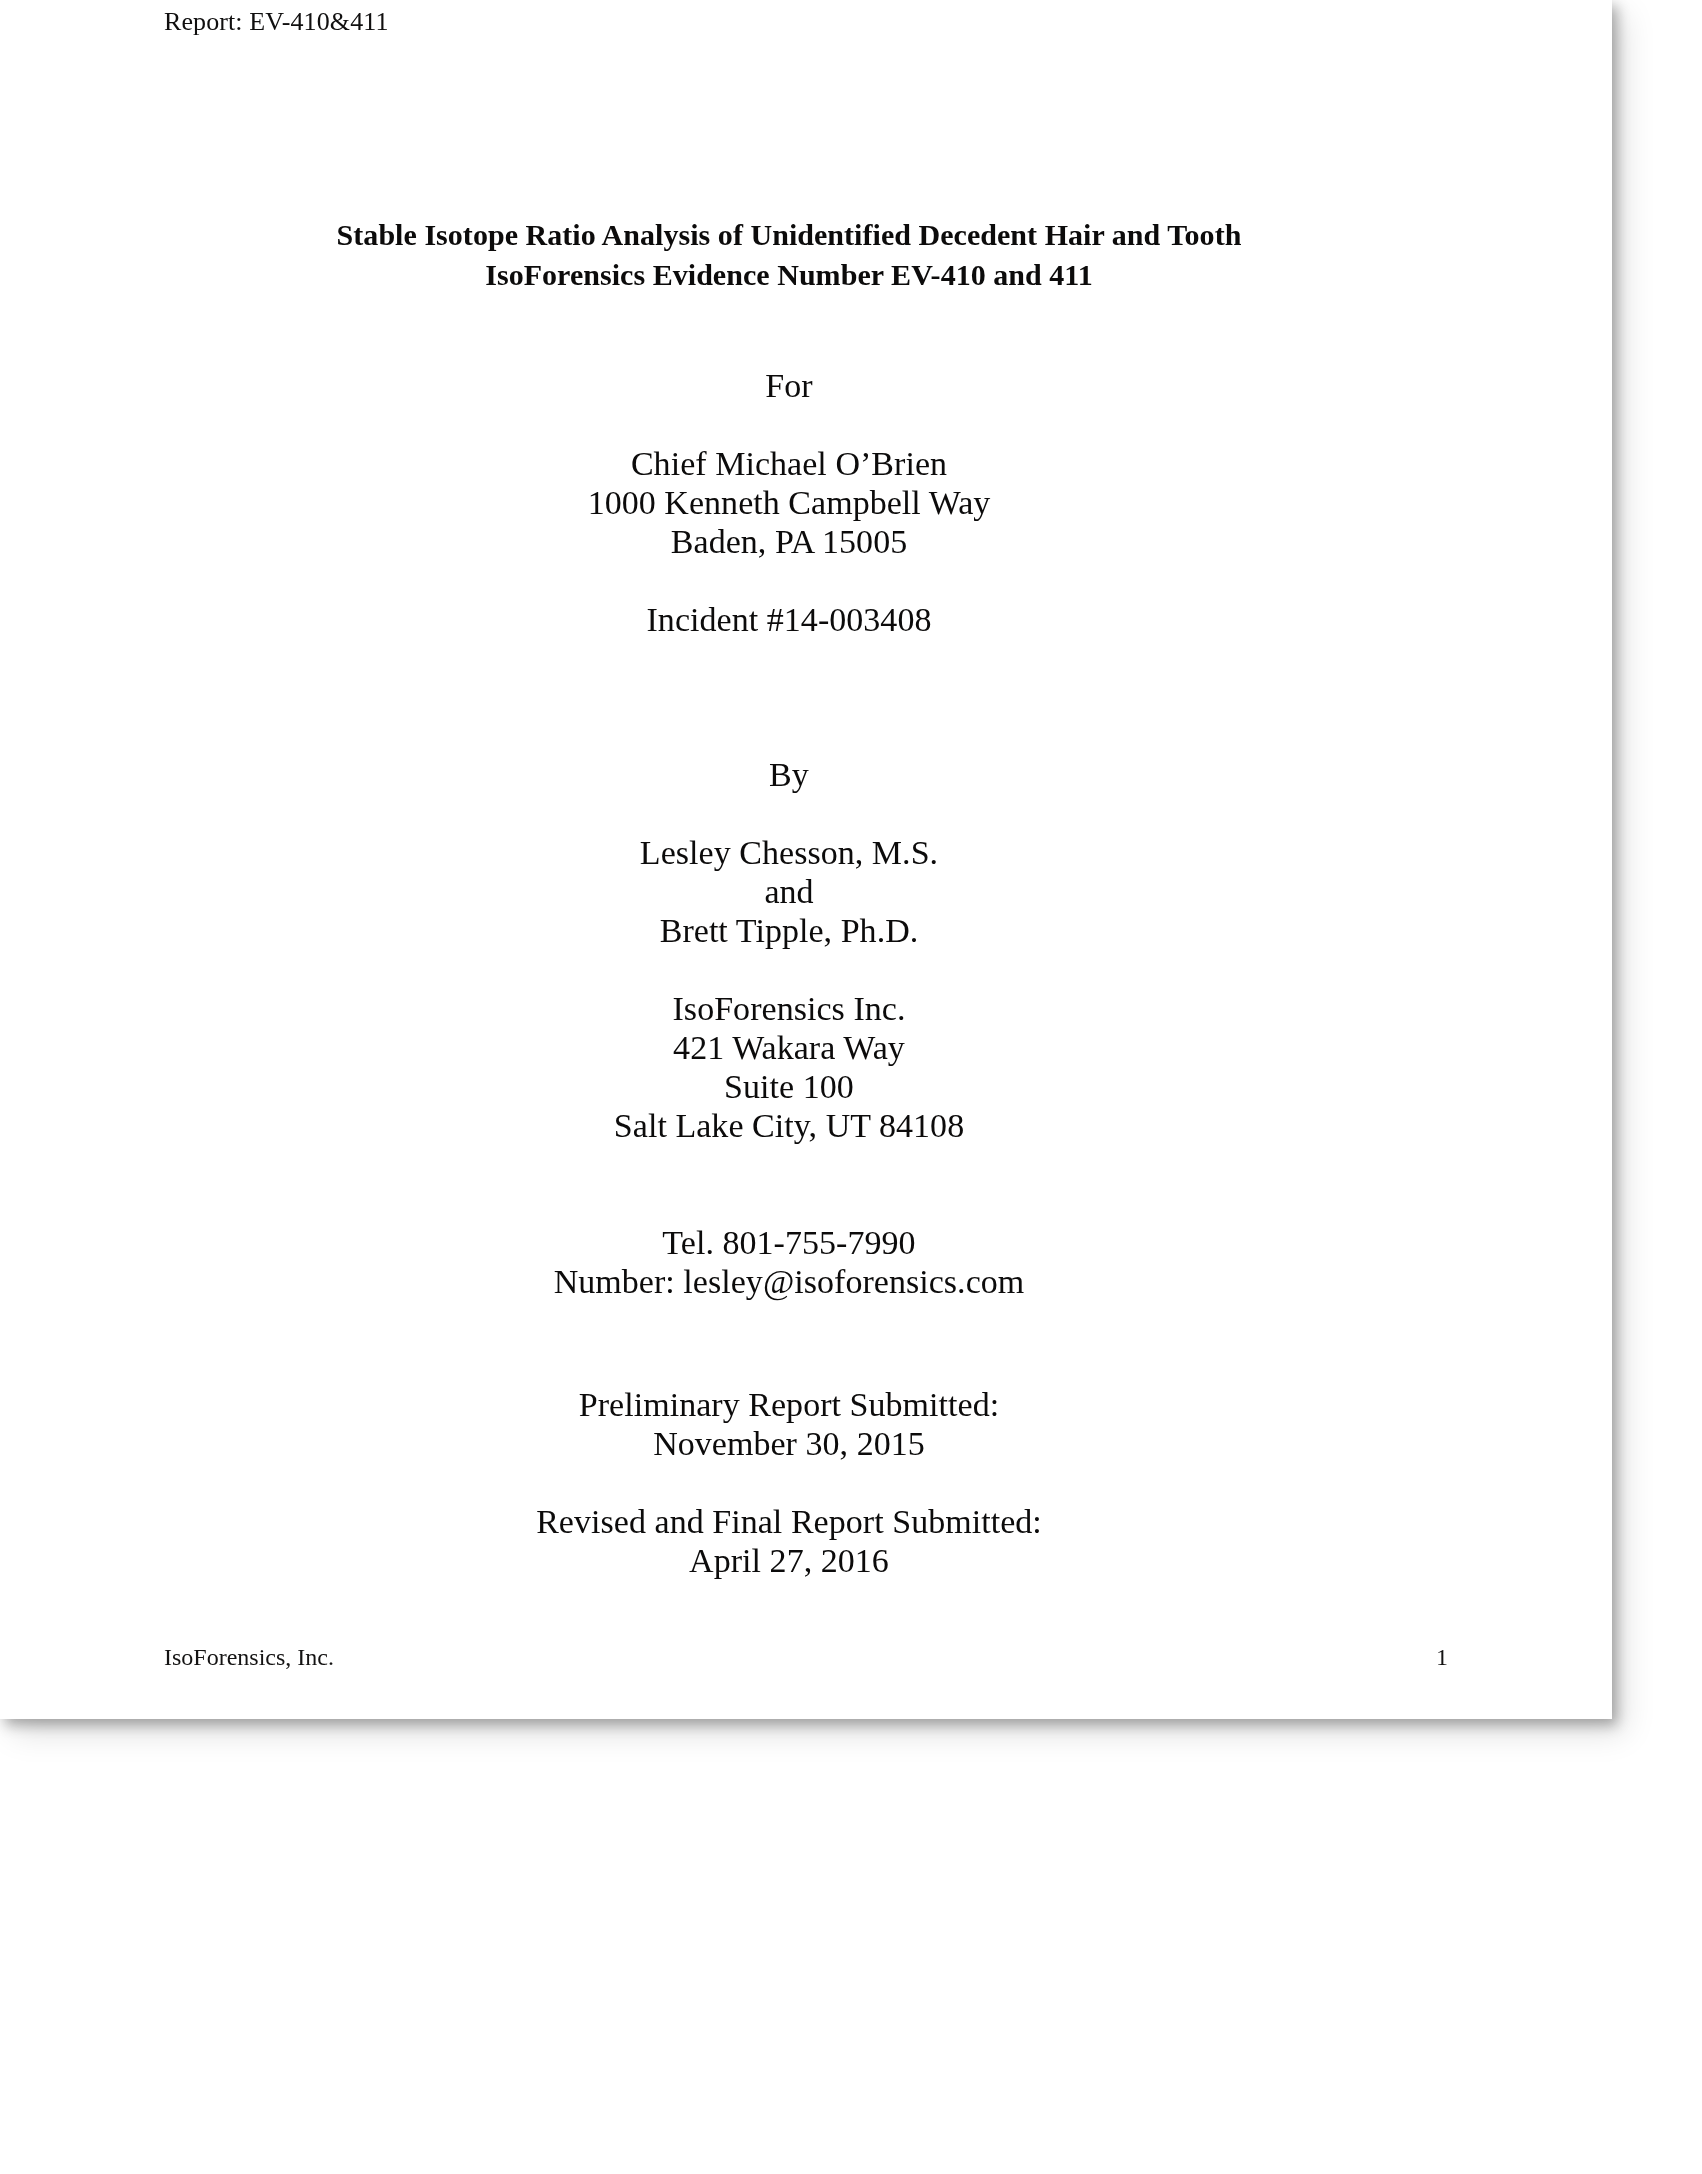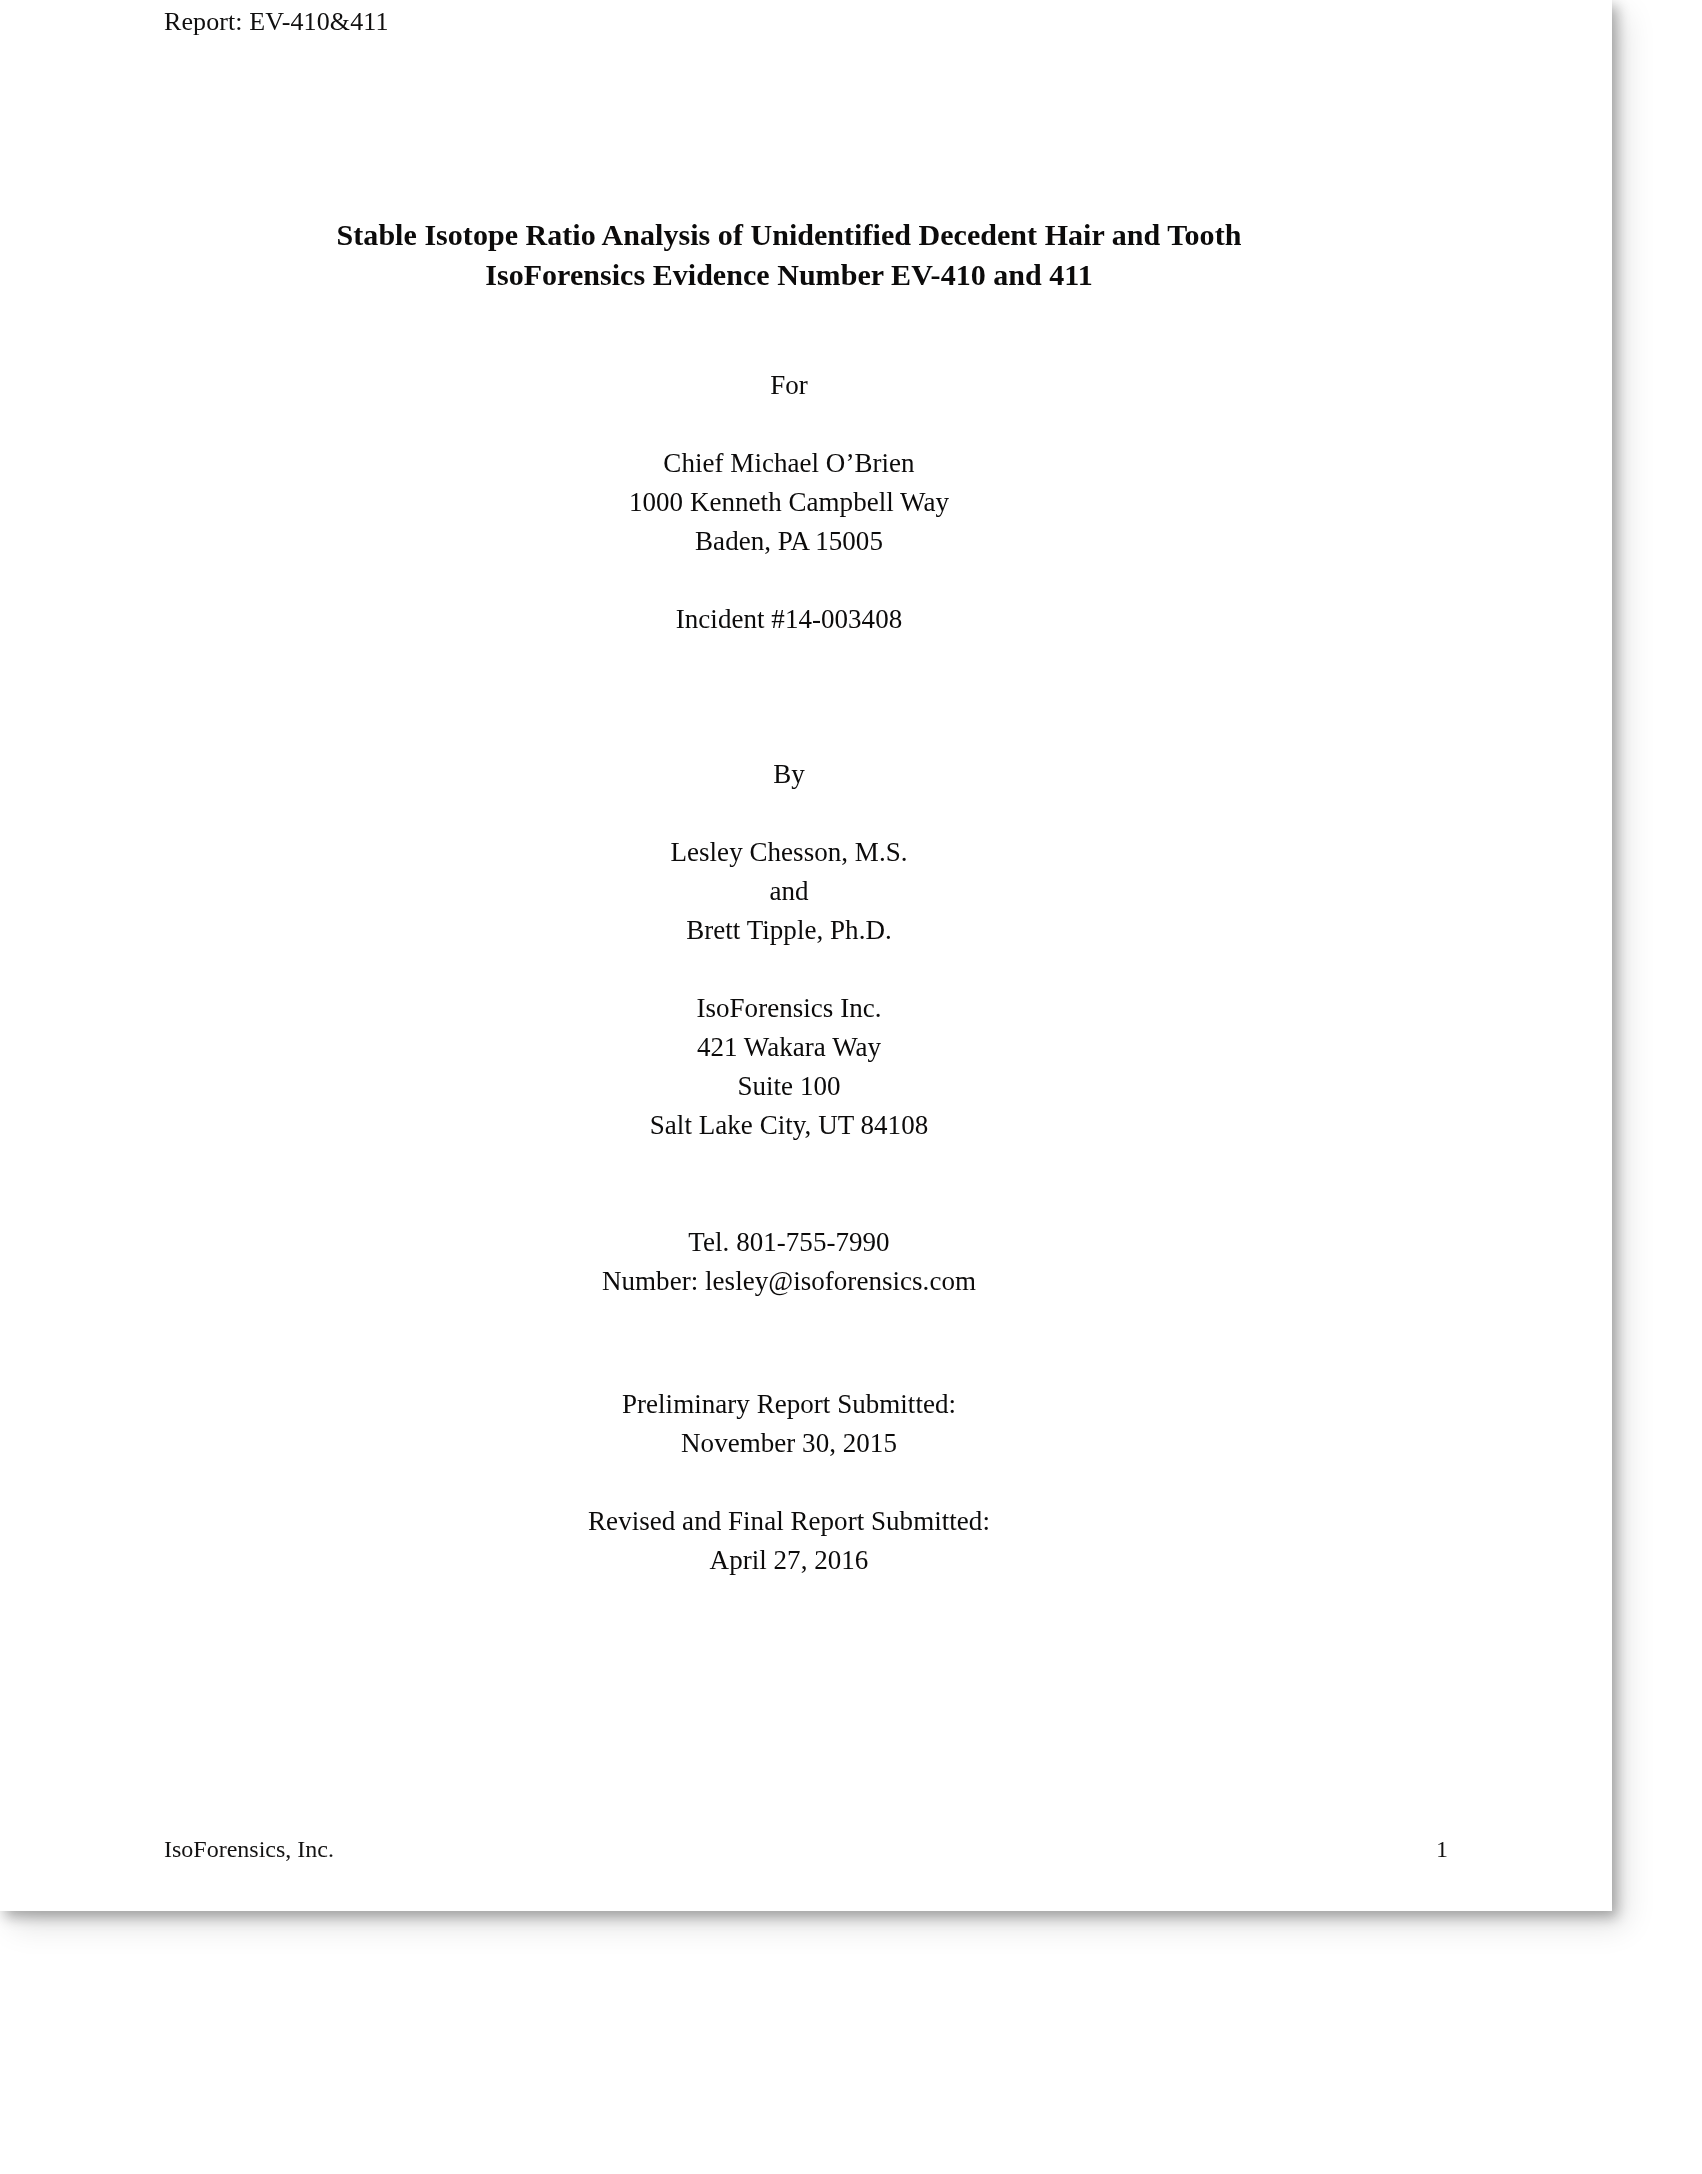--- a/index.html
+++ b/index.html
@@ -14,21 +14,21 @@
     font-family: "Liberation Serif", "DejaVu Serif", serif;
     overflow: hidden;
   }
 
   
   .page {
     position: absolute;
     left: 0;
     top: 0;
     width: 1612px;
-    height: 1911px;
+    height: 1719px;
     background: #ffffff;
     box-shadow: 5.3px 6.2px 12.4px rgba(0,0,0,0.30),
                 12.4px 14px 30px rgba(0,0,0,0.13);
     box-sizing: border-box;
   }
 
   
   .running-header {
     position: absolute;
     left: 164px;
@@ -53,21 +53,21 @@
   .doc-title {
     margin-top: 215px;
     font-size: 30px;
     font-weight: bold;
     line-height: 40px;
     letter-spacing: 0.04px;
   }
   .doc-title .line2 { display: block; }
 
   .body-text {
-    font-size: 27px;
+    font-size: 34px;
     line-height: 39px;
     letter-spacing: 0.04px;
   }
 
   .sec-for          { margin-top: 71px; }
   .recipient        { margin-top: 39px; }
   .incident         { margin-top: 39px; }
   .sec-by           { margin-top: 116px; }
   .authors          { margin-top: 39px; }
   .company          { margin-top: 39px; }

